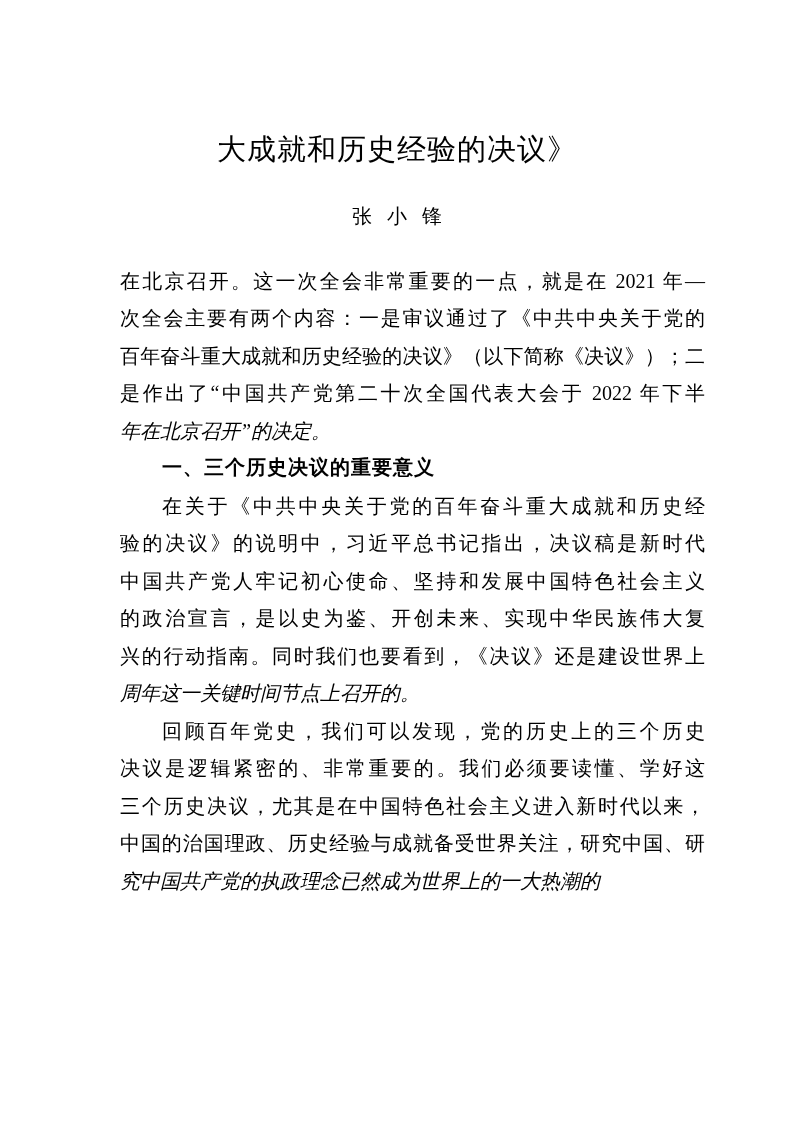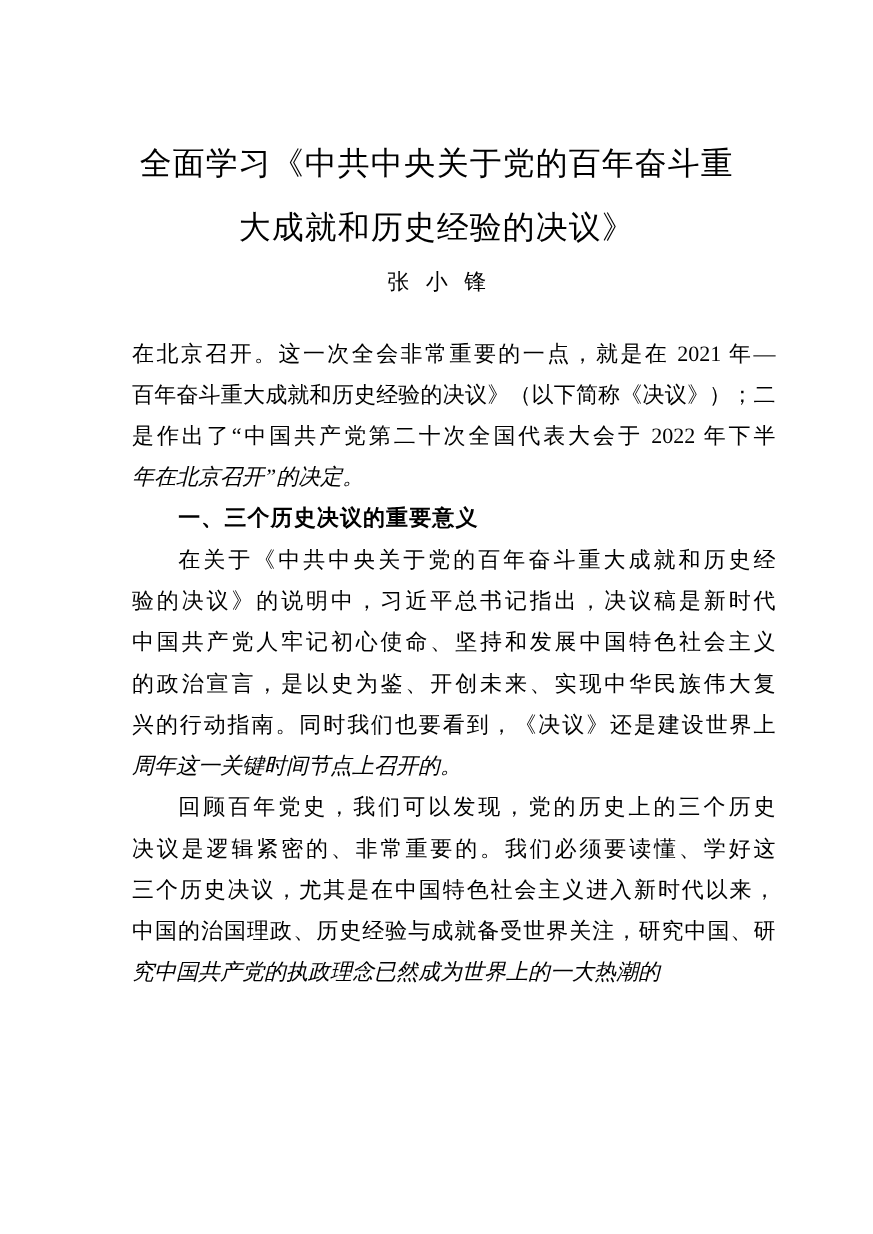--- a/index.html
+++ b/index.html
@@ -23,21 +23,21 @@
     font-size: 29px;
     line-height: 58px;
     font-weight: 400;
     letter-spacing: 1px;
   }
   .title-line {
     height: 58px;
     white-space: nowrap;
   }
   .author-line {
-    margin-top: 3px;
+    margin-top: 20px;
     width: 794px;
     text-align: center;
     font-size: 20px;
     line-height: 37.5px;
   }
   .author-name {
     letter-spacing: 0.75em;
     margin-right: -0.75em;
   }
   .content {
@@ -67,31 +67,31 @@
     height: 37.5px;
     padding-left: 42px;
     letter-spacing: 1px;
   }
 </style>
 </head>
 <body>
 
 <div class="page">
   <div class="title-block">
-    <div class="title-line">全面学习《中共中央关于党的百年奋斗重</div>
     <div class="title-line">大成就和历史经验的决议》</div>
   </div>
 
   <div class="author-line">
     <span class="author-name">张小锋</span>
   </div>
 
   <div class="content">
       <div class="para">
         <div class="line">在北京召开。这一次全会非常重要的一点，就是在 2021 年—</div>
+        <div class="line">次全会主要有两个内容：一是审议通过了《中共中央关于党的</div>
         <div class="line">百年奋斗重大成就和历史经验的决议》（以下简称《决议》）；二</div>
         <div class="line">是作出了“中国共产党第二十次全国代表大会于 2022 年下半</div>
         <div class="line last">年在北京召开”的决定。</div>
       </div>
       <div class="heading">一、三个历史决议的重要意义</div>
       <div class="para">
         <div class="line first">在关于《中共中央关于党的百年奋斗重大成就和历史经</div>
         <div class="line">验的决议》的说明中，习近平总书记指出，决议稿是新时代</div>
         <div class="line">中国共产党人牢记初心使命、坚持和发展中国特色社会主义</div>
         <div class="line">的政治宣言，是以史为鉴、开创未来、实现中华民族伟大复</div>

